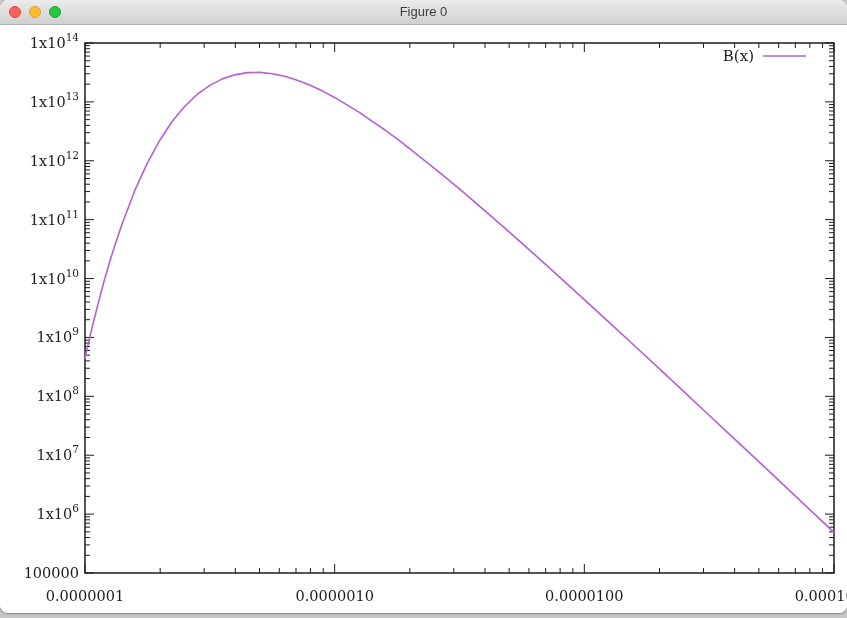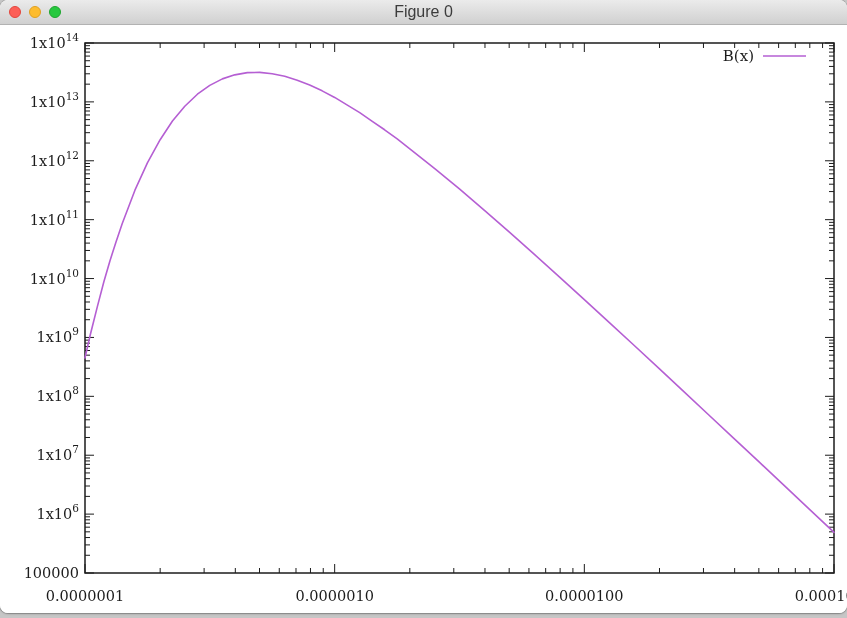--- a/index.html
+++ b/index.html
@@ -20,21 +20,21 @@
   }
   .traffic-lights{
     position:absolute;left:9px;top:6px;display:flex;gap:8px;
   }
   .light{width:12px;height:12px;border-radius:50%;display:inline-block;box-sizing:border-box;}
   .light.red{background:#fc5f57;border:1px solid #e2463d;}
   .light.yellow{background:#fdbc2f;border:1px solid #dfa023;}
   .light.green{background:#27c83f;border:1px solid #1fa52f;}
   .title{
     position:absolute;left:0;right:0;top:0;height:16px;line-height:24px;
-    text-align:center;font-size:16px;color:#3c3c3c;
+    text-align:center;font-size:13px;color:#3c3c3c;
   }
   .content{position:relative;width:847px;height:588px;background:#ffffff;}
   svg text{
     font-family:"DejaVu Serif","Liberation Serif",serif;
     fill:#1c1c1c;
   }
   .tick-label{font-size:14.5px;}
   .legend-label{font-size:15px;}
 </style>
 </head>

